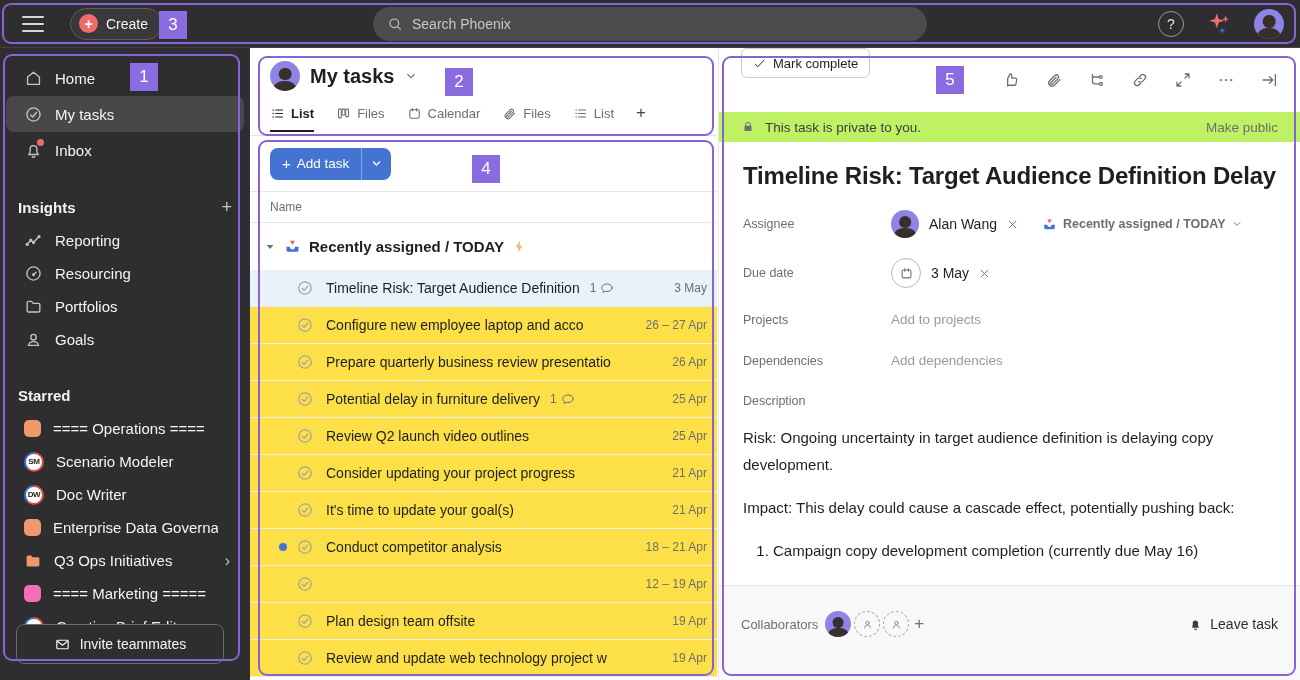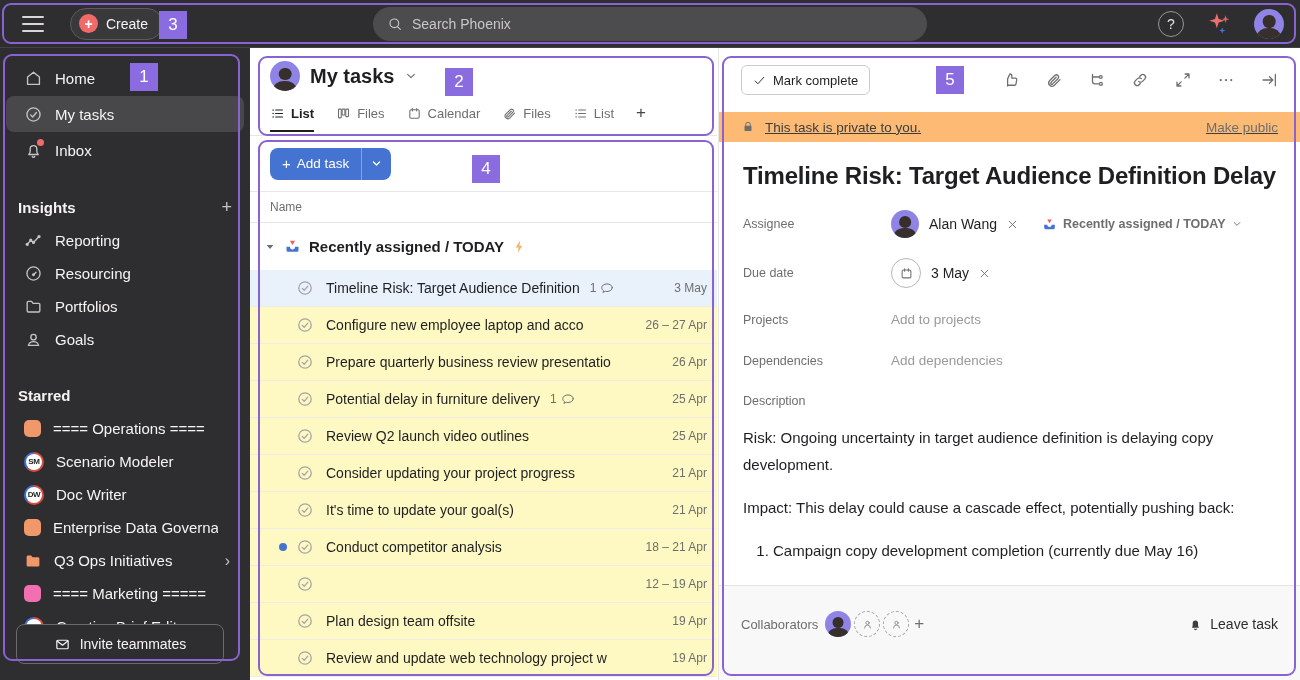--- a/index.html
+++ b/index.html
@@ -50,37 +50,37 @@
   .mp-tab { display:flex; align-items:center; gap:6px; font-size:13px; color:#6d6e6f; padding-bottom:9px; border-bottom:2px solid transparent; cursor:pointer; }
   .mp-tab .ic { width:15px; height:15px; }
   .mp-tab.active { color:#1e1f21; font-weight:bold; border-bottom-color:#1e1f21; }
   .mp-addzone { height:56px; display:flex; align-items:center; padding-left:20px; border-bottom:1px solid #e8e6e6; }
   .mp-addbtn { height:32px; background:#4573d2; border-radius:8px; color:#fff; font-size:13.5px; display:flex; align-items:stretch; overflow:hidden; cursor:pointer; }
   .mp-addbtn-main { display:flex; align-items:center; gap:6px; padding:0 12px; }
   .mp-addbtn-caret { display:flex; align-items:center; padding:0 9px; border-left:1px solid rgba(255,255,255,.35); }
   .mp-namerow { height:31px; display:flex; align-items:center; padding-left:20px; font-size:12px; color:#6d6e6f; border-bottom:1px solid #e8e6e6; }
   .mp-section { height:47px; display:flex; align-items:center; gap:8px; padding-left:14px; }
   .mp-section-title { font-size:15px; font-weight:bold; }
-  .task { height:37px; display:flex; align-items:center; border-bottom:1px solid #eeeceb; padding-left:46px; position:relative; font-size:14px; cursor:pointer; background:#fef9c3; }
+  .task { height:37px; display:flex; align-items:center; border-bottom:1px solid #eeeceb; padding-left:46px; position:relative; font-size:14px; cursor:pointer; background:#fde047; }
   .task.sel { background:#e9f1fb; }
   .task .check { width:18px; height:18px; color:#a5a3a5; flex-shrink:0; }
   .task-title { margin-left:12px; white-space:nowrap; overflow:hidden; flex-shrink:1; }
   .task-com { display:flex; align-items:center; gap:4px; color:#6d6e6f; font-size:12px; margin-left:10px; flex-shrink:0; }
   .task-com .ic { width:14px; height:14px; }
   .task-date { margin-left:auto; margin-right:10px; font-size:12px; color:#6d6e6f; flex-shrink:0; white-space:nowrap; }
   .task-dot { position:absolute; left:29px; width:8px; height:8px; border-radius:50%; background:#4573d2; }
 
   
   .detail { position:absolute; left:718px; top:48px; width:582px; height:632px; background:#fff; border-left:1px solid #e8e6e6; }
-  .dp-toolbar { height:64px; display:flex; align-items:center; padding:0 22px; }
+  .dp-toolbar { height:64px; display:flex; padding:0 22px; }
   .dp-complete { height:30px; border:1px solid #cfcbcb; border-radius:6px; background:#fff; display:flex; align-items:center; gap:7px; padding:0 11px; font-size:13px; color:#1e1f21; cursor:pointer; }
   .dp-complete .ic { width:13px; height:13px; }
   .dp-icons { margin-left:auto; display:flex; align-items:center; gap:25px; color:#6d6e6f; }
   .dp-icons .ic { width:18px; height:18px; cursor:pointer; }
-  .dp-banner { height:30px; background:#fdba74; display:flex; align-items:center; gap:10px; padding:0 22px; font-size:13.5px; color:#3c3d3f;text-decoration:underline; }
+  .dp-banner { height:30px; background:#bef264; display:flex; align-items:center; gap:10px; padding:0 22px; font-size:13.5px; color:#3c3d3f; }
   .dp-banner .ic { width:14px; height:14px; color:#6d6e6f; }
   .dp-banner-action { margin-left:auto; color:#6d6e6f; cursor:pointer; }
   .dp-body { padding:20px 24px 0 24px; height:443px; overflow:hidden; }
   .dp-title { font-size:24px; font-weight:bold; letter-spacing:-0.2px; }
   .dp-row { display:flex; align-items:center; margin-top:20px; }
   .dp-label { width:148px; font-size:12.5px; color:#6d6e6f; flex-shrink:0; align-self:center; }
   .dp-val { display:flex; align-items:center; gap:10px; font-size:14px; }
   .dp-x { color:#6d6e6f; cursor:pointer; display:flex; }
   .dp-sec { display:flex; align-items:center; gap:6px; color:#6d6e6f; font-size:12.5px; font-weight:bold; margin-left:14px; cursor:pointer; }
   .dp-cal { width:30px; height:30px; border-radius:50%; border:1px solid #b9b7b9; display:flex; align-items:center; justify-content:center; color:#6d6e6f; }

